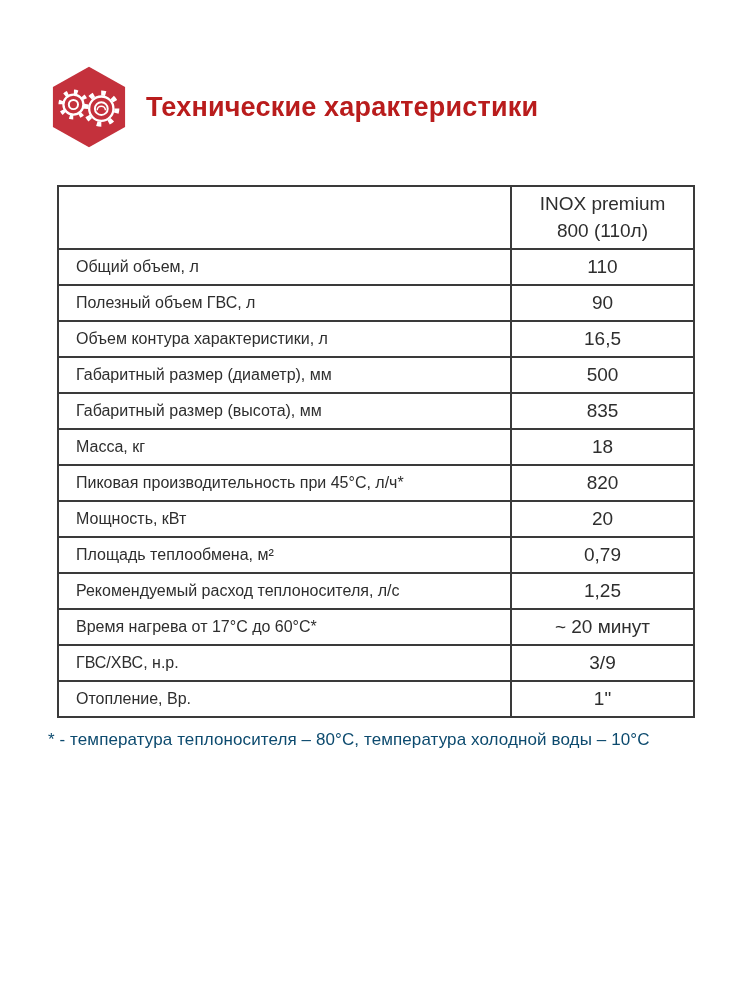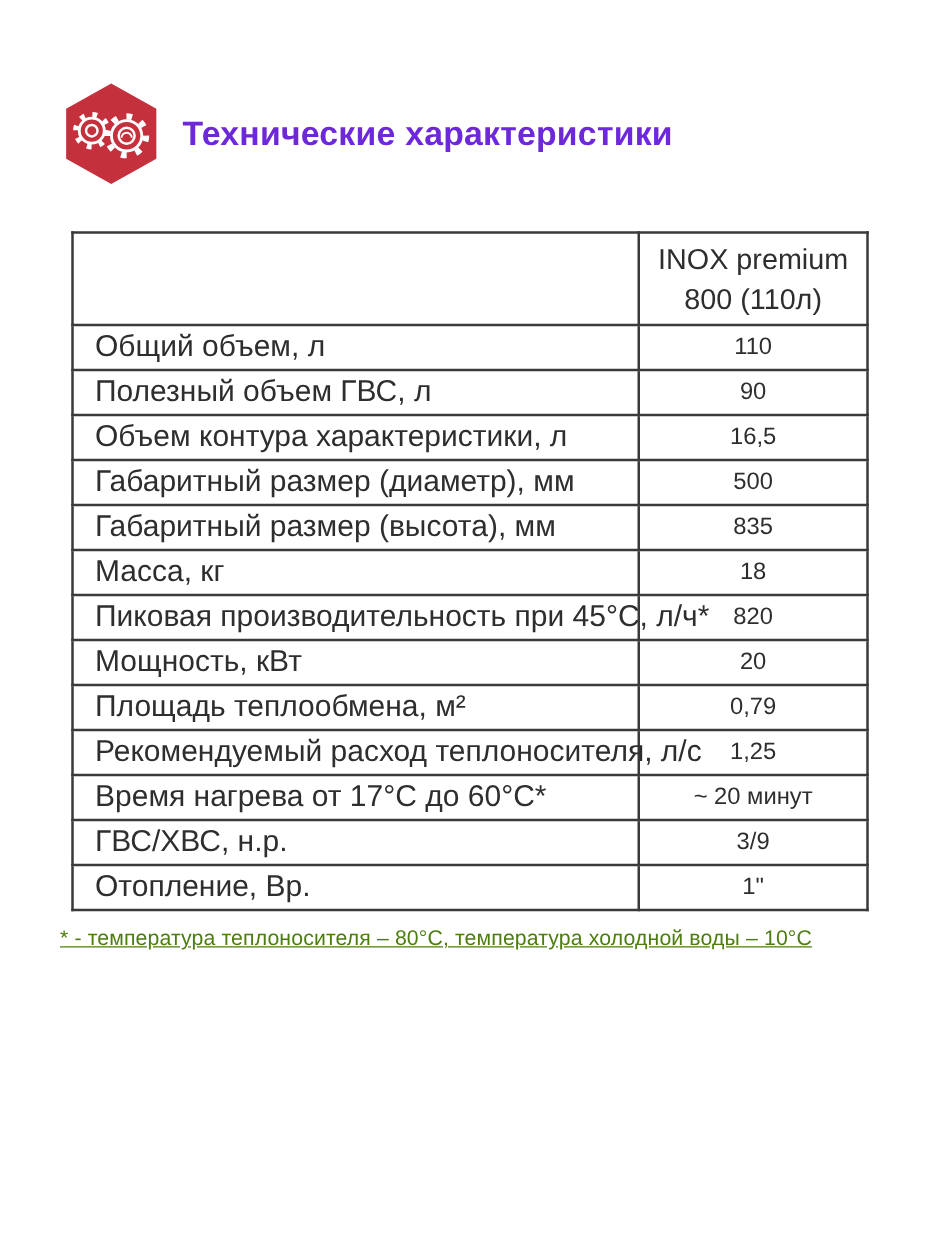--- a/index.html
+++ b/index.html
@@ -22,21 +22,21 @@
     gap: 16px;
   }
   .hex-icon {
     width: 82px;
     height: 86px;
     flex: 0 0 auto;
   }
   .page-title {
     font-size: 27px;
     font-weight: bold;
-    color: #6d28d9;
+    color: #b91c1c;
     letter-spacing: 0.2px;
   }
 
   
   .spec-table-wrap {
     margin: 35px 0 0 57px;
   }
   table.spec-table {
     border-collapse: collapse;
     width: 636px;
@@ -47,46 +47,45 @@
     border: 2px solid #3a3a3a;
     color: #2e2e2e;
     vertical-align: middle;
   }
   col.col-label { width: 453px; }
   col.col-value { width: 183px; }
 
   th.col-header-empty { height: 52px; }
   th.col-header-model {
     font-weight: normal;
-    font-size: 23px;
+    font-size: 19px;
     line-height: 1.4;
     text-align: center;
     padding: 4px 14px;
     color: #2e2e2e;
   }
   td.spec-label {
     height: 36px;
-    font-size: 24px;
+    font-size: 16px;
     text-align: left;
     padding: 2px 8px 2px 17px;
     white-space: nowrap;
   }
   td.spec-value {
     font-size: 19px;
     text-align: center;
     padding: 2px 6px;
   }
 
   
   .footnote {
     margin: 12px 0 16px 48px;
     font-size: 17px;
-    color: #4d7c0f;
+    color: #0c4a6e;
     letter-spacing: 0.1px;
-    text-decoration: underline;
   }
 </style>
 </head>
 <body>
 
 <div class="page">
 
   <div class="header">
     <svg class="hex-icon" viewBox="0 0 100 100" aria-hidden="true">
       <polygon points="50,1 94,25.5 94,74.5 50,99 6,74.5 6,25.5" fill="#c4313c"></polygon>

